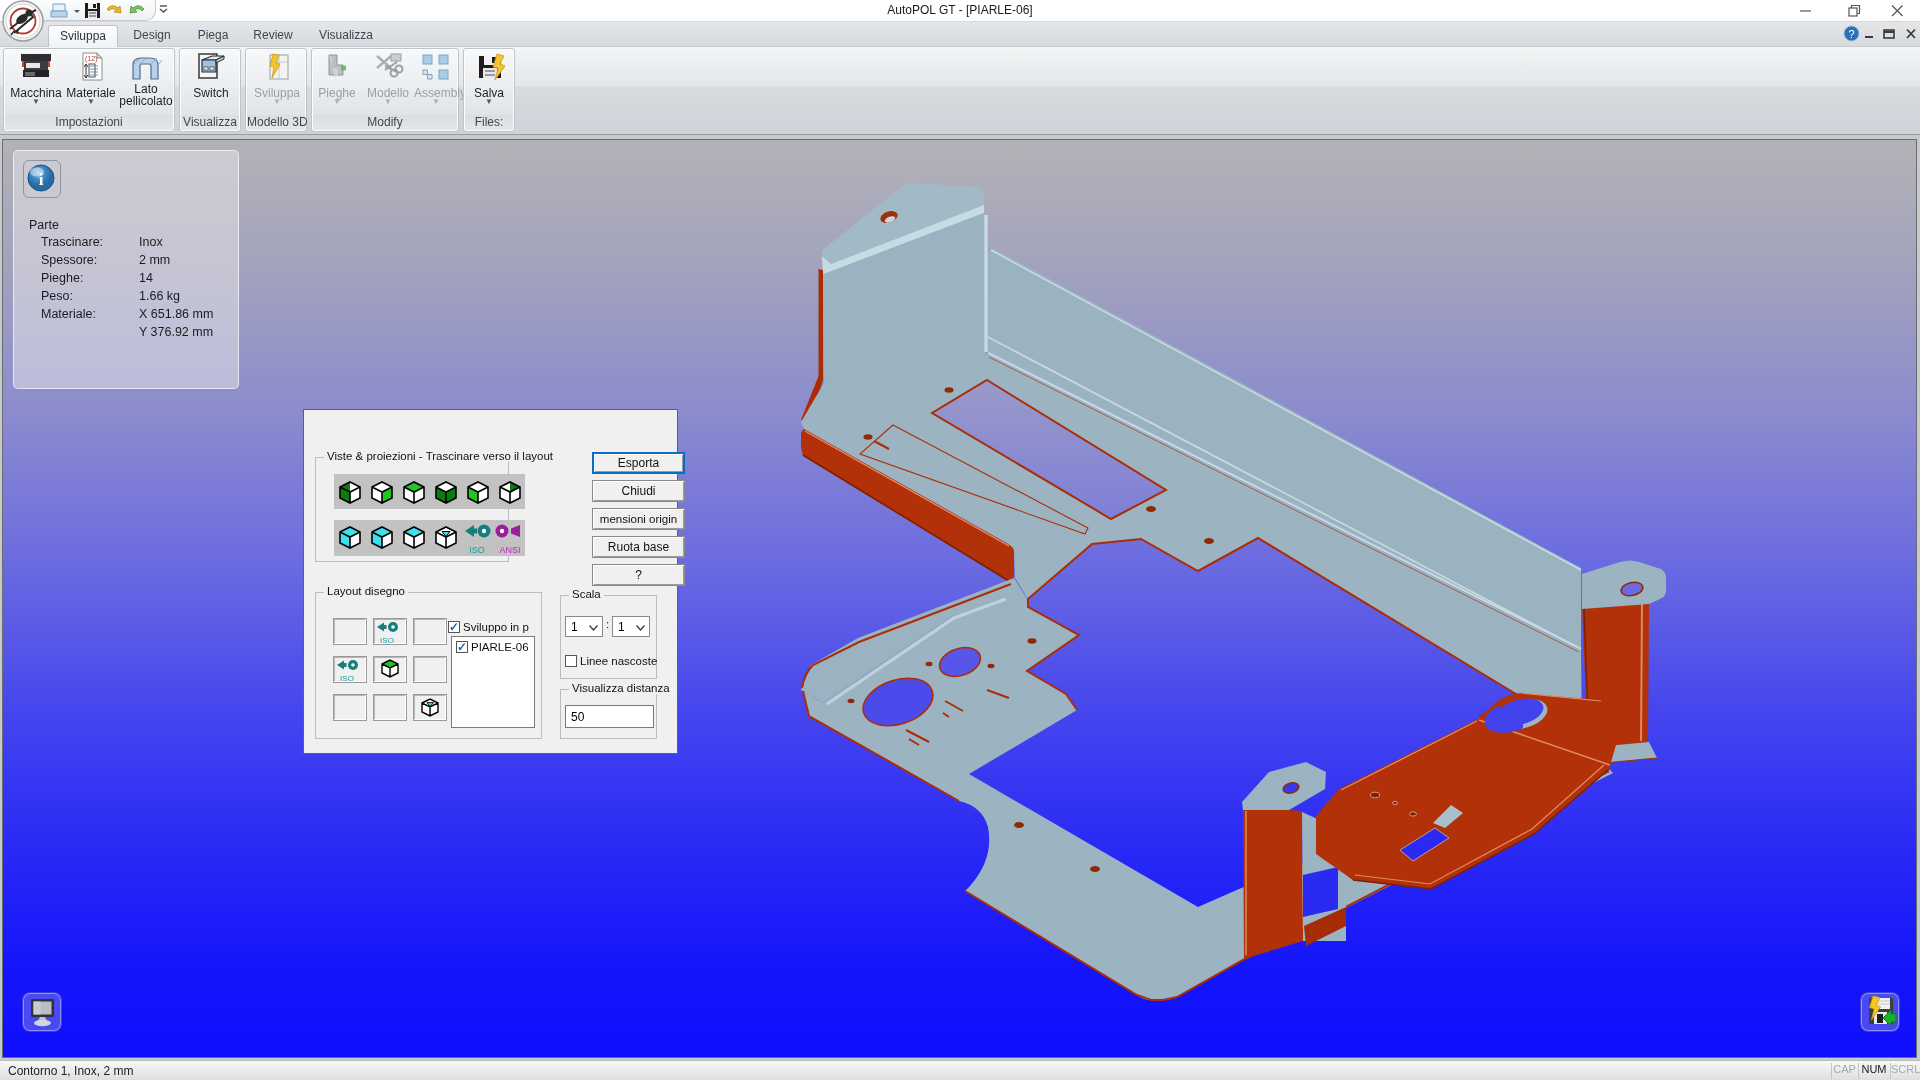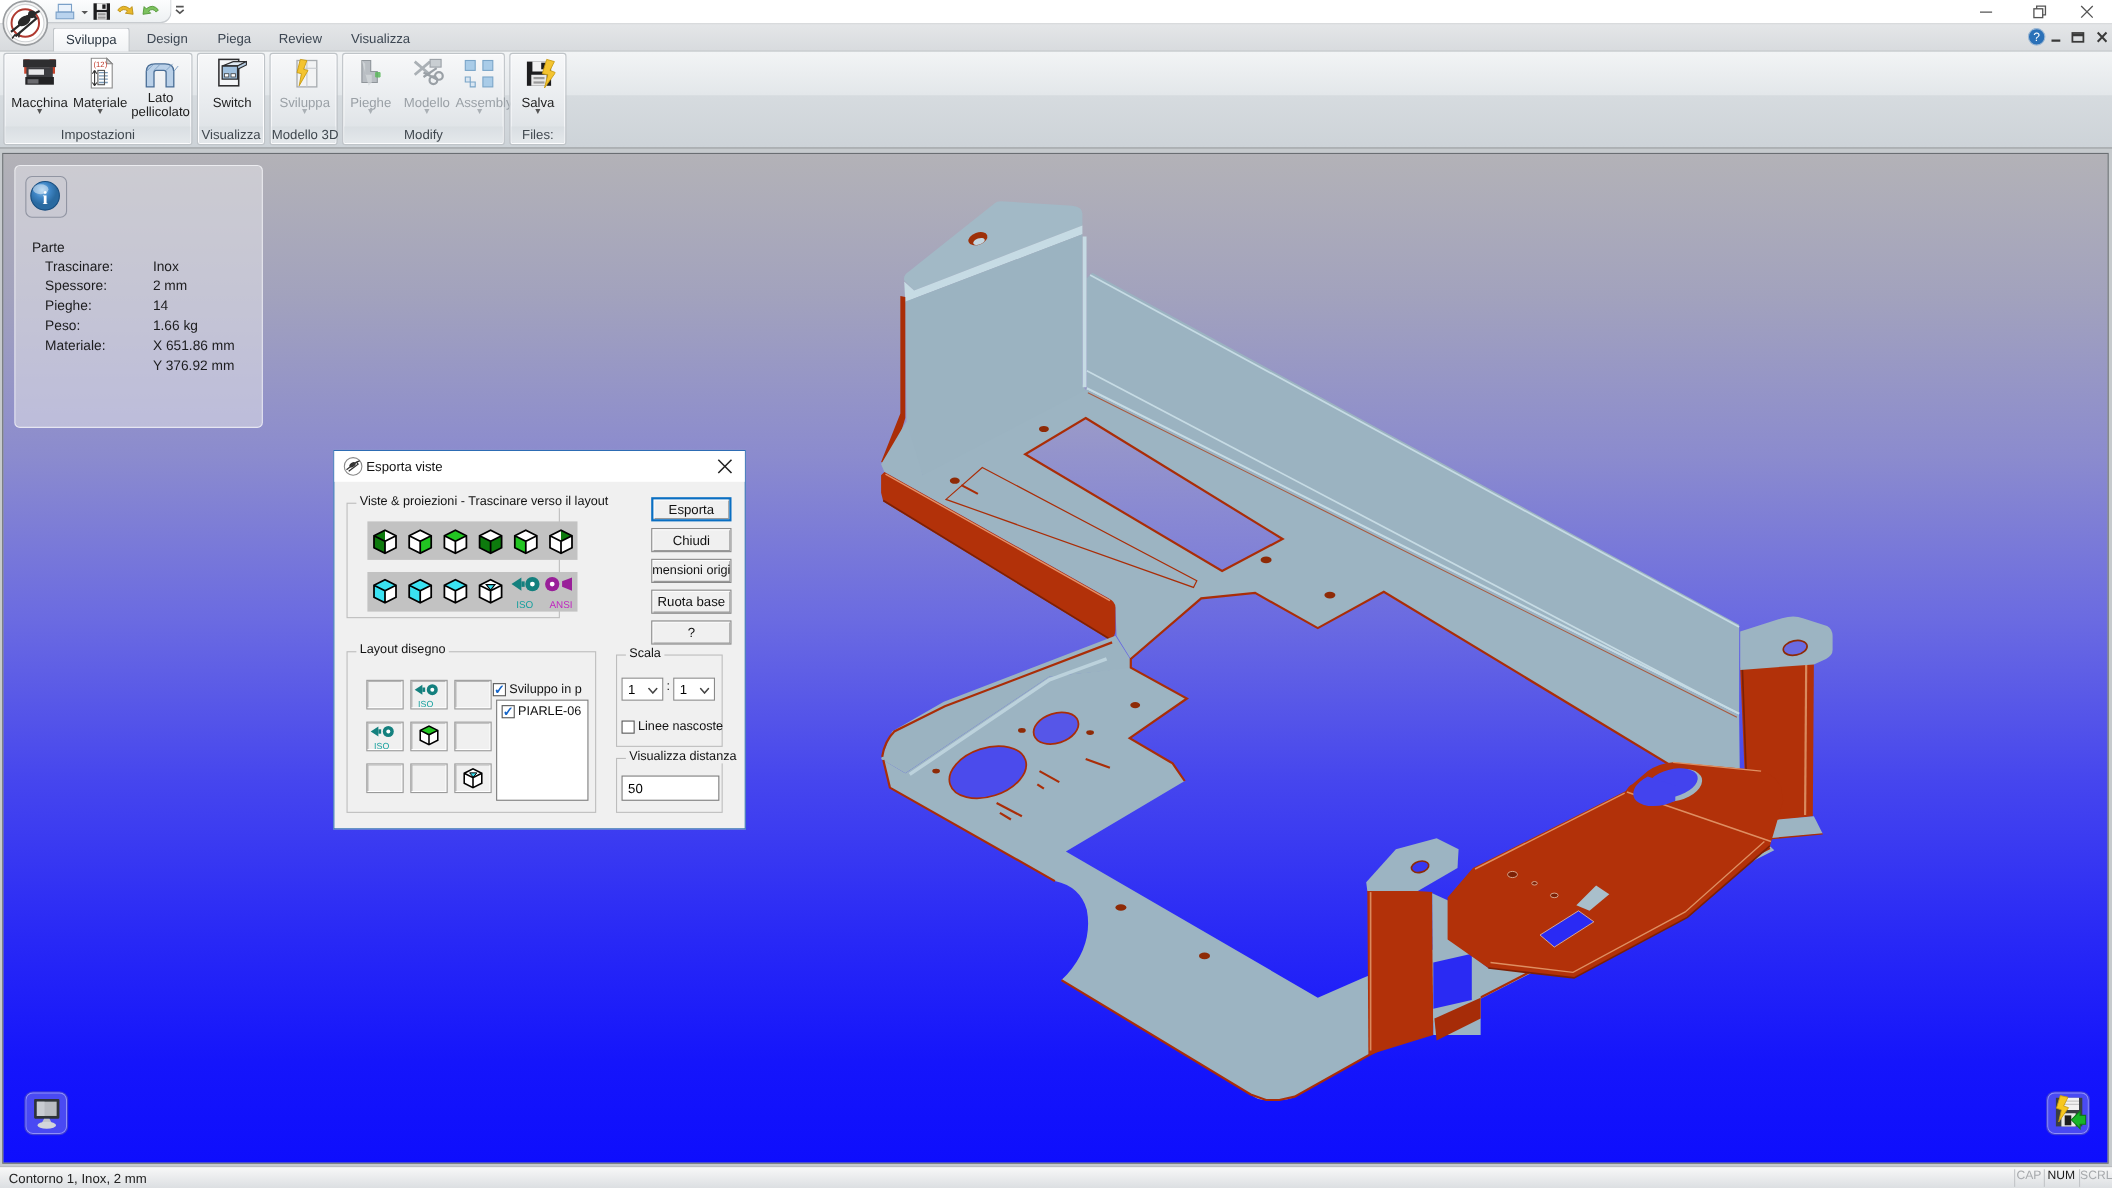--- a/index.html
+++ b/index.html
@@ -29,40 +29,41 @@
 #infopanel { position:absolute; left:10px; top:10px; width:226px; height:239px; background:rgba(225,226,232,0.55); border:1px solid rgba(250,250,252,0.7); border-radius:5px; }
 #infoicon { position:absolute; left:9px; top:9px; width:38px; height:38px; border:1px solid rgba(130,135,150,0.8); border-radius:6px; }
 #infopanel .t { position:absolute; font-size:12.5px; color:#1c1c1e; }
 
 #dialog { position:absolute; left:300px; top:269px; width:375px; height:345px; background:#f0f0f0; border:1px solid #2d6cb4; }
 #dlgtitle { position:absolute; left:0; top:0; right:0; height:28px; background:#ffffff; }
 #dlgtitle .txt { position:absolute; left:29px; top:7px; font-size:12px; color:#111; }
 #dlgclose { position:absolute; right:10px; top:6px; width:16px; height:16px; }
 .gbox { position:absolute; border:1px solid #bdbdbd; }
 .gbox .glab { position:absolute; top:-8px; left:8px; background:#f0f0f0; padding:0 3px; font-size:11.5px; color:#111; white-space:nowrap; }
-.btn97 { position:absolute; width:73px; height:22px; background:#f0f0f0; border:1px solid #8a8a8a; box-shadow:inset 1px 1px 0 #fff, inset -1px -1px 0 #9a9a9a; font-size:12px; text-align:center; line-height:20px; color:#111; }
+.btn97 { position:absolute; width:93px; height:22px; background:#f0f0f0; border:1px solid #8a8a8a; box-shadow:inset 1px 1px 0 #fff, inset -1px -1px 0 #9a9a9a; font-size:12px; text-align:center; line-height:20px; color:#111; }
 .btn97.focus { border:2px solid #0a6fc2; line-height:18px; }
 .cell { position:absolute; width:34px; height:27px; background:#f0f0f0; border:1px solid #9a9a9a; box-shadow:inset -1px -1px 0 #fff, inset 1px 1px 0 #b5b5b5; }
 .cb { position:absolute; width:12px; height:12px; background:#fff; border:1px solid #555; }
 .cb::after { content:"✓"; position:absolute; left:0px; top:-2px; font-size:12px; color:#1464c8; font-weight:bold; }
 .cb.off::after { content:""; }
 .dtxt { position:absolute; font-size:11.5px; color:#111; white-space:nowrap; }
 .combo { position:absolute; width:38px; height:21px; background:#fff; border:1px solid #8a8a8a; }
 .combo span { position:absolute; left:5px; top:3px; font-size:12px; }
 .combo svg { position:absolute; right:4px; top:8px; }
 
 #statusbar { position:absolute; left:0; top:1060px; width:1920px; height:20px; background:linear-gradient(#f8f8f8,#dcdfe2); border-top:1px solid #b8bbbe; font-size:12px; color:#222; }
 .sseg { position:absolute; top:2px; height:16px; border-left:1px solid #c2c5c8; font-size:11px; color:#333; text-align:center; }
 
 .cornerbtn { position:absolute; width:40px; height:40px; border-radius:8px; background:rgba(120,120,235,0.55); border:1px solid rgba(60,60,200,0.8); box-shadow:inset 0 0 0 1px rgba(190,190,255,0.6); }
 </style>
 </head>
 <body>
 <div id="app">
   <div id="titlebar">
+    <div id="titletext">AutoPOL GT - [PIARLE-06]</div>
     <svg class="wbtn" style="right:92px;" width="46" height="21">
         <line x1="18" y1="11" x2="29" y2="11" stroke="#555" stroke-width="1.2"></line>
       </svg>
     <svg class="wbtn" style="right:46px;" width="46" height="21">
         <rect x="21" y="8" width="8" height="8" fill="none" stroke="#555" stroke-width="1.2"></rect>
         <path d="M23.5 8 V5.5 H31.5 V13.5 H29" fill="none" stroke="#555" stroke-width="1.2"></path>
       </svg>
     <svg class="wbtn" style="right:0;" width="46" height="21">
         <path d="M18 5.5 L28.5 16 M28.5 5.5 L18 16" stroke="#555" stroke-width="1.2"></path>
       </svg>
@@ -366,31 +367,20 @@
         <div class="t" style="left:125px; top:102px;">2 mm</div>
       <div class="t" style="left:27px; top:120px;">Pieghe:</div>
         <div class="t" style="left:125px; top:120px;text-align:center;">14</div>
       <div class="t" style="left:27px; top:138px;">Peso:</div>
         <div class="t" style="left:125px; top:138px;">1.66 kg</div>
       <div class="t" style="left:27px; top:156px;">Materiale:</div>
         <div class="t" style="left:125px; top:156px;">X 651.86 mm</div>
       <div class="t" style="left:125px; top:174px;">Y 376.92 mm</div>
     </div>
     <div id="dialog">
-      <div id="dlgtitle">
-        <svg style="position:absolute;left:8px;top:5px;" width="18" height="18" viewBox="0 0 18 18">
-          <circle cx="9" cy="9" r="8" fill="#fff" stroke="#888" stroke-width="1"></circle>
-          <path d="M3 12 L12 5 L15 4 M12 5 L13.5 7 L5 13.5" stroke="#333" stroke-width="1.2" fill="none"></path>
-          <ellipse cx="8.5" cy="7.5" rx="3.2" ry="2" transform="rotate(-35 8.5 7.5)" fill="#333"></ellipse>
-        </svg>
-        <div class="txt">Esporta viste</div>
-        <svg id="dlgclose" viewBox="0 0 16 16">
-            <path d="M2 2 L14 14 M14 2 L2 14" stroke="#222" stroke-width="1.4"></path>
-          </svg>
-      </div>
       <div class="gbox" style="left:11px; top:47px; width:194px; height:105px;">
         <div class="glab">Viste &amp; proiezioni - Trascinare verso il layout</div>
         <div style="position:absolute; left:18px; top:16px; width:191px; height:35px; background:#c2c2c2;">
           <svg width="191" height="35" viewBox="0 0 191 35">
             <g transform="translate(2,4)">
               <polygon points="4,9 14,4 14,14" fill="#0d7a0d"></polygon>
                 <polygon points="14,4 24,9 14,14" fill="#fff"></polygon>
               <polygon points="4,9 14,14 14,25 4,20" fill="#0d7a0d"></polygon>
                 <polygon points="24,9 14,14 14,25 24,20" fill="#fff"></polygon>
               <path d="M4,9 L14,4 L24,9 L24,20 L14,25 L4,20 Z M4,9 L14,14 L24,9 M14,14 L14,25" fill="none" stroke="#000" stroke-width="1.6"></path>

